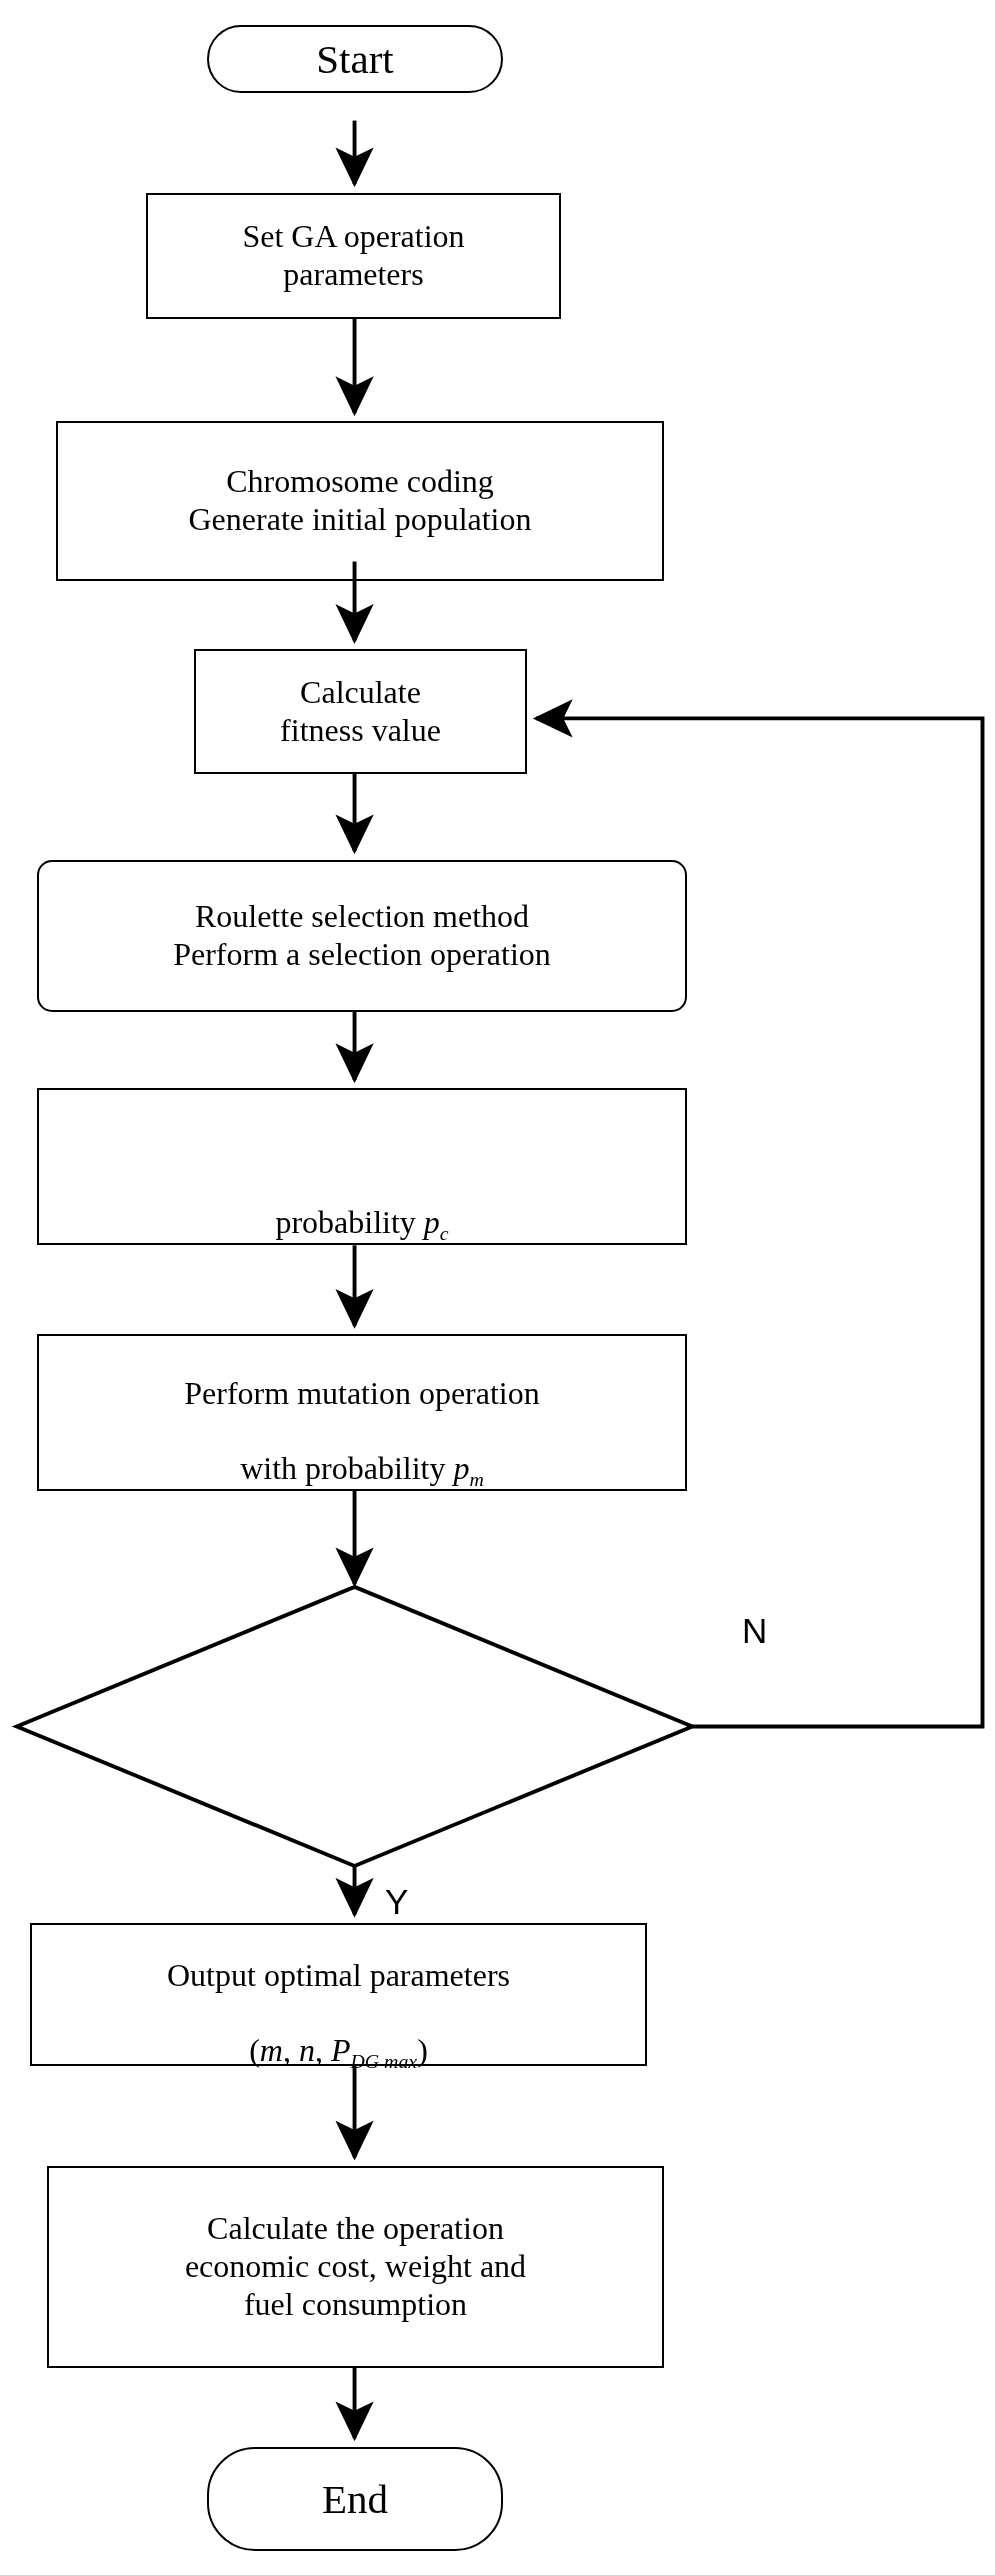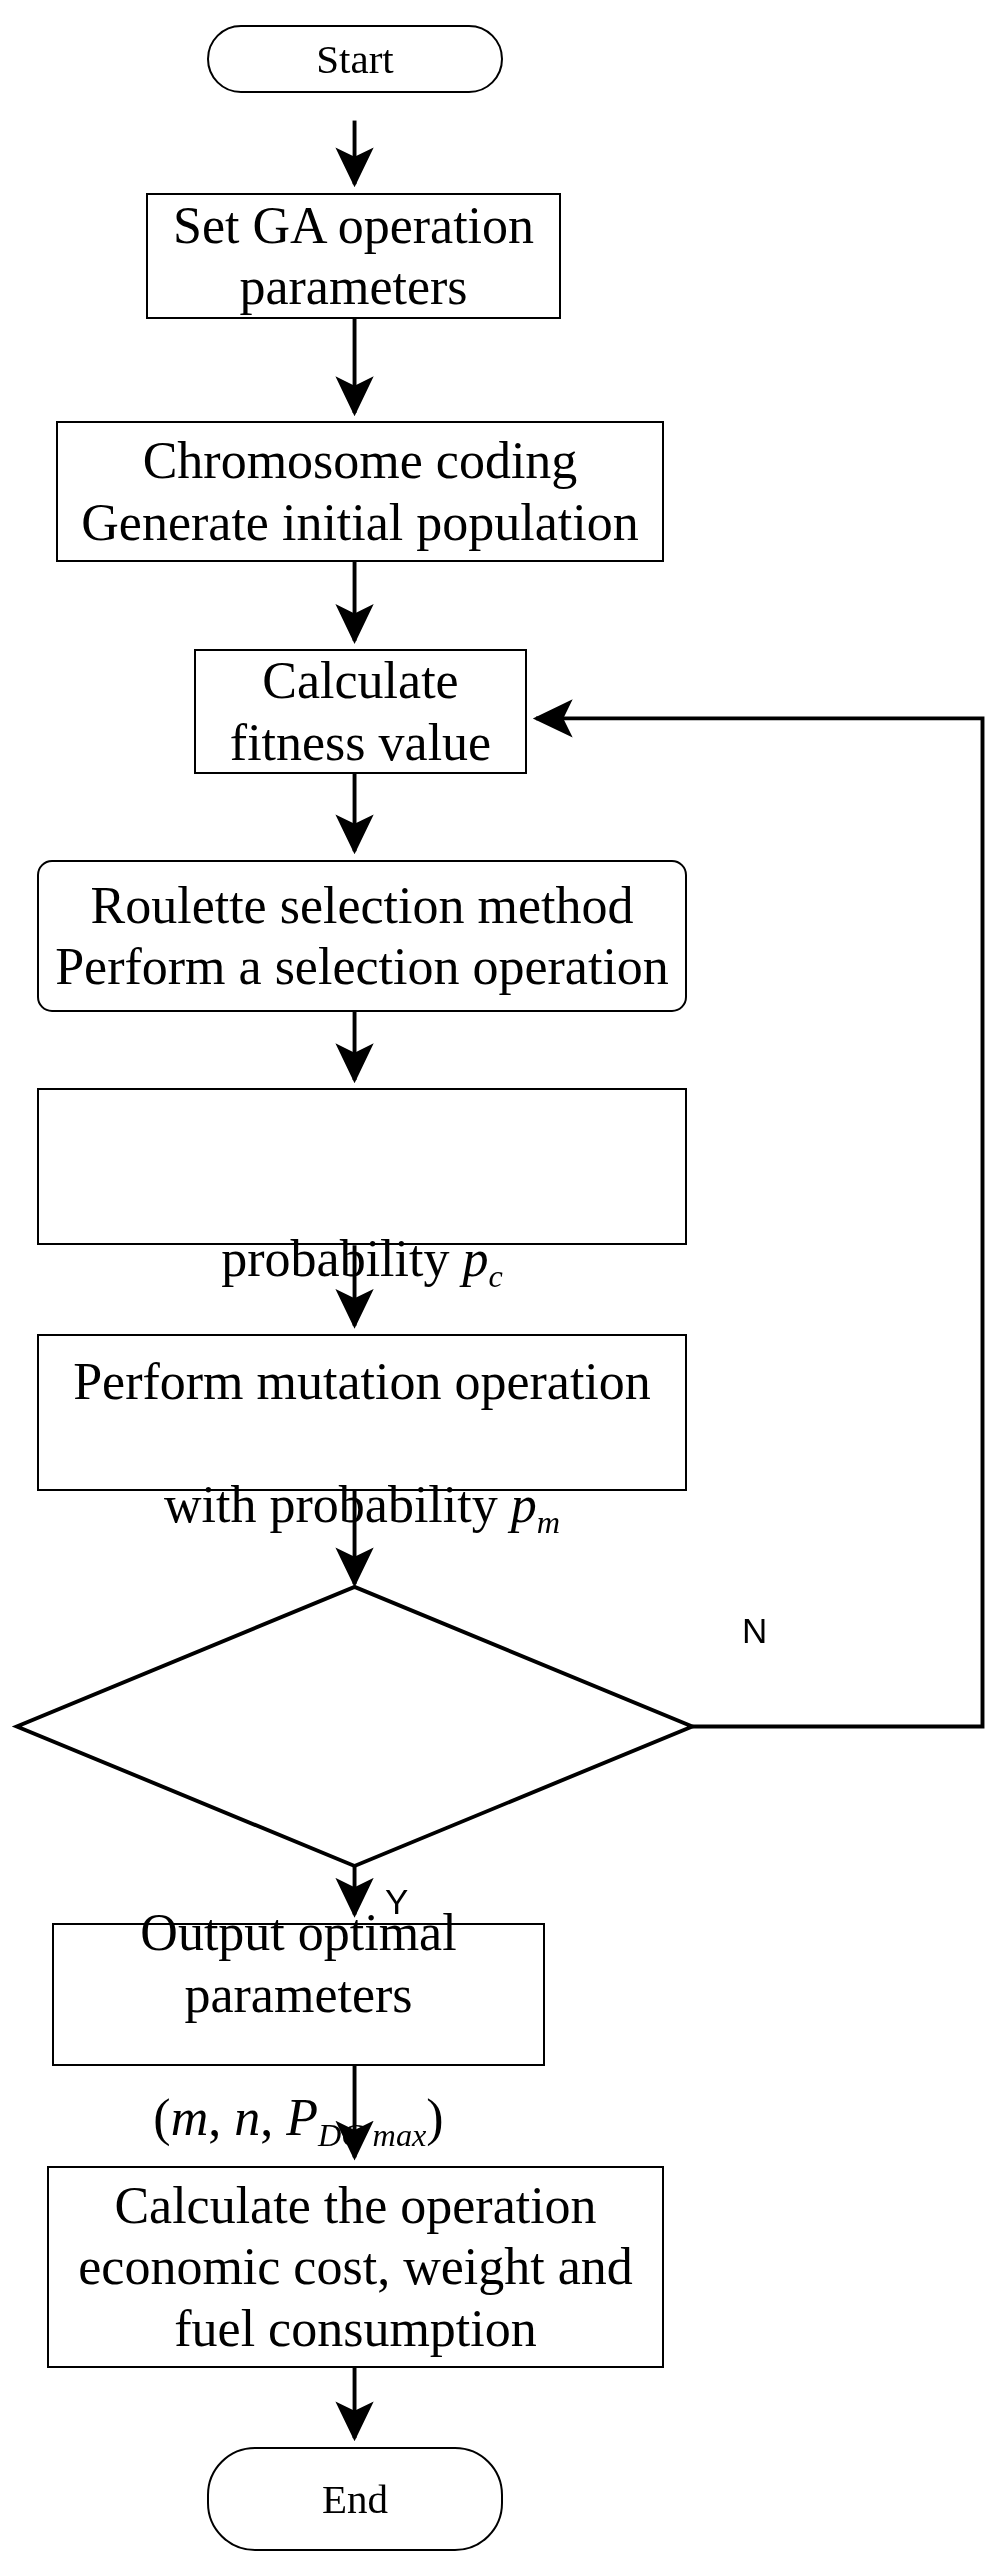--- a/index.html
+++ b/index.html
@@ -46,21 +46,21 @@
     white-space: pre-line;
   }
   .terminal {
     border: 2.2px solid #000000;
     border-radius: 48px;
     font-size: 41px;
   }
   .process {
     border: 2.2px solid #000000;
     border-radius: 0;
-    font-size: 52px;
+    font-size: 32px;
   }
   .decision-text {
     position: absolute;
     display: flex;
     align-items: center;
     justify-content: center;
     text-align: center;
     font-size: 40px;
     line-height: 1.18;
     color: #000000;
@@ -124,21 +124,21 @@
 
   <div class="node terminal" style="left:207px; top:25px; width:296px; height:68px;">
     <span class="node-text">Start</span>
   </div>
 
   <div class="node process" style="left:146px; top:193px; width:415px; height:126px;">
     <span class="node-text">Set GA operation
 parameters</span>
   </div>
 
-  <div class="node process" style="left:56px; top:421px; width:608px; height:141px;">
+  <div class="node process" style="left:56px; top:421px; width:608px; height:160px;">
     <span class="node-text">Chromosome coding
 Generate initial population</span>
   </div>
 
   <div class="node process" style="left:194px; top:649px; width:333px; height:125px;">
     <span class="node-text">Calculate
 fitness value</span>
   </div>
 
   <div class="node process" style="left:37px; top:860px; width:650px; height:152px;border-radius:15px;">
@@ -162,21 +162,21 @@
 
 
   <div class="branch-label" style="left:742px; top:1613px;">
     <span>N</span>
   </div>
 
   <div class="branch-label" style="left:385px; top:1884px;">
     <span>Y</span>
   </div>
 
-  <div class="node process" style="left:52px; top:1923px; width:493px; height:143px;">
+  <div class="node process" style="left:30px; top:1923px; width:617px; height:143px;">
     <span class="node-text">
       <span>Output optimal parameters</span><br>
       <span>(</span><span class="math-italic">m</span><span>, </span><span class="math-italic">n</span><span>, </span><span class="math-italic">P</span><span class="math-sub">DG max</span><span>)</span>
     </span>
   </div>
 
   <div class="node process" style="left:47px; top:2166px; width:617px; height:202px;">
     <span class="node-text">Calculate the operation
 economic cost, weight and
 fuel consumption</span>

